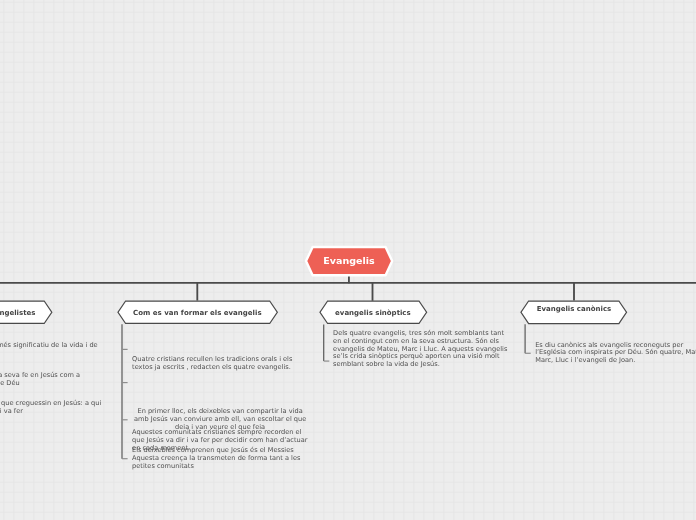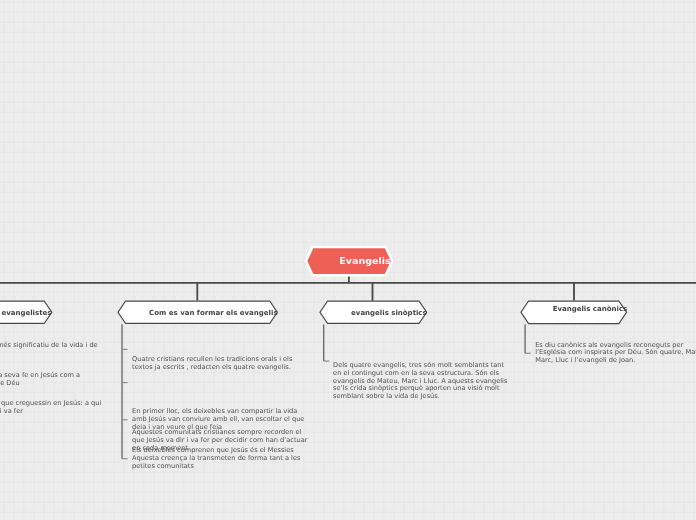--- a/index.html
+++ b/index.html
@@ -13,41 +13,41 @@
     background-size:10px 10px;
     background-position:3.4px 1.7px;
     font-family:"DejaVu Sans", sans-serif;
     -webkit-font-smoothing:antialiased;
   }
   #canvas{position:absolute;left:0;top:0;width:696px;height:520px;
           transform:translateZ(0);}
   svg.lines{position:absolute;left:0;top:0;width:696px;height:520px;}
   .node{position:absolute;}
   .node .hexsvg{position:absolute;left:0;top:0;overflow:visible;}
-  .node .lbl{position:absolute;left:16px;top:0.7px;width:100%;height:100%;
+  .node .lbl{position:absolute;left:0;top:0.7px;width:100%;height:100%;
     display:flex;align-items:center;justify-content:center;
     font-weight:bold;font-size:7px;color:#444444;white-space:nowrap;}
   #root-node .lbl{font-size:9.5px;color:#ffffff;top:-0.6px;}
   .item{position:absolute;font-size:6.6px;line-height:7.8px;color:#505050;}
 
   
   #root-node   {left:305.9px; top:246.5px; width:86.2px;  height:28.2px;}
   #branch-1    {left:-73.2px; top:300.6px; width:124.8px; height:22.5px;}
   #branch-2    {left:117.7px; top:300.6px; width:159.3px; height:24px;}
   #branch-3    {left:319.6px; top:300.6px; width:106.6px; height:24px;}
   #branch-4    {left:521.2px; top:300.6px; width:105.5px; height:16px;}
 
   #b1-i1{left:-41.0px; top:341.6px; width:150px;}
   #b1-i2{left:-60.0px; top:371.9px; width:141px;}
   #b1-i3{left:-21.0px; top:400.1px; width:125px;}
   #b2-i1{left:132.1px; top:356px; width:176px;}
   #b2-i2{left:132.1px; top:389px; width:176px;margin-top:40px;}
-  #b2-i3{left:132.1px; top:408.1px; width:176px;}
+  #b2-i3{left:132.1px; top:408.1px; width:176px;text-align:center;}
   #b2-i4{left:132.1px; top:447.0px; width:176px;}
-  #b3-i1{left:333.1px; top:362px; width:176px;}
+  #b3-i1{left:333.1px; top:330px; width:176px;}
   #b4-i1{left:535.2px; top:341.6px; width:176px;}
 </style>
 </head>
 <body>
 
 <div id="canvas">
 
   <svg class="lines" viewBox="0 0 696 520" width="696" height="520">
     <g stroke="#4a4a4a" stroke-width="1.85" fill="none">
       <path d="M -20 282.9 L 716 282.9"></path>

